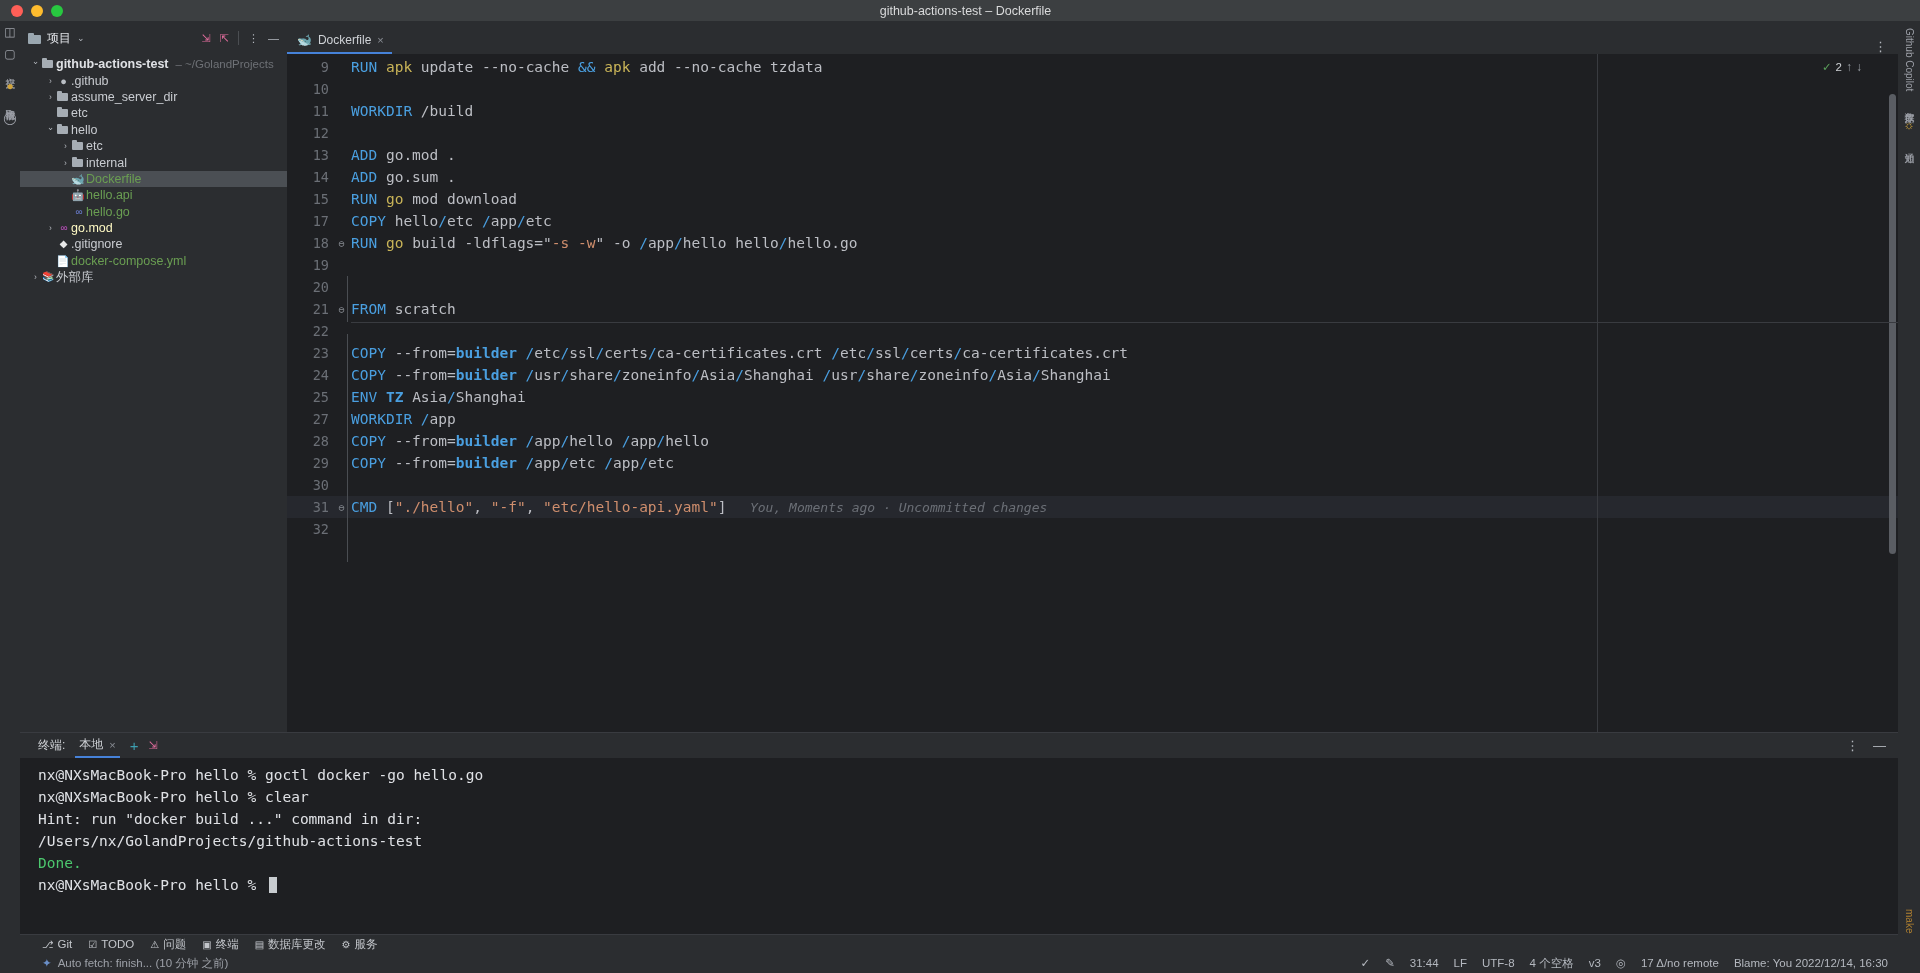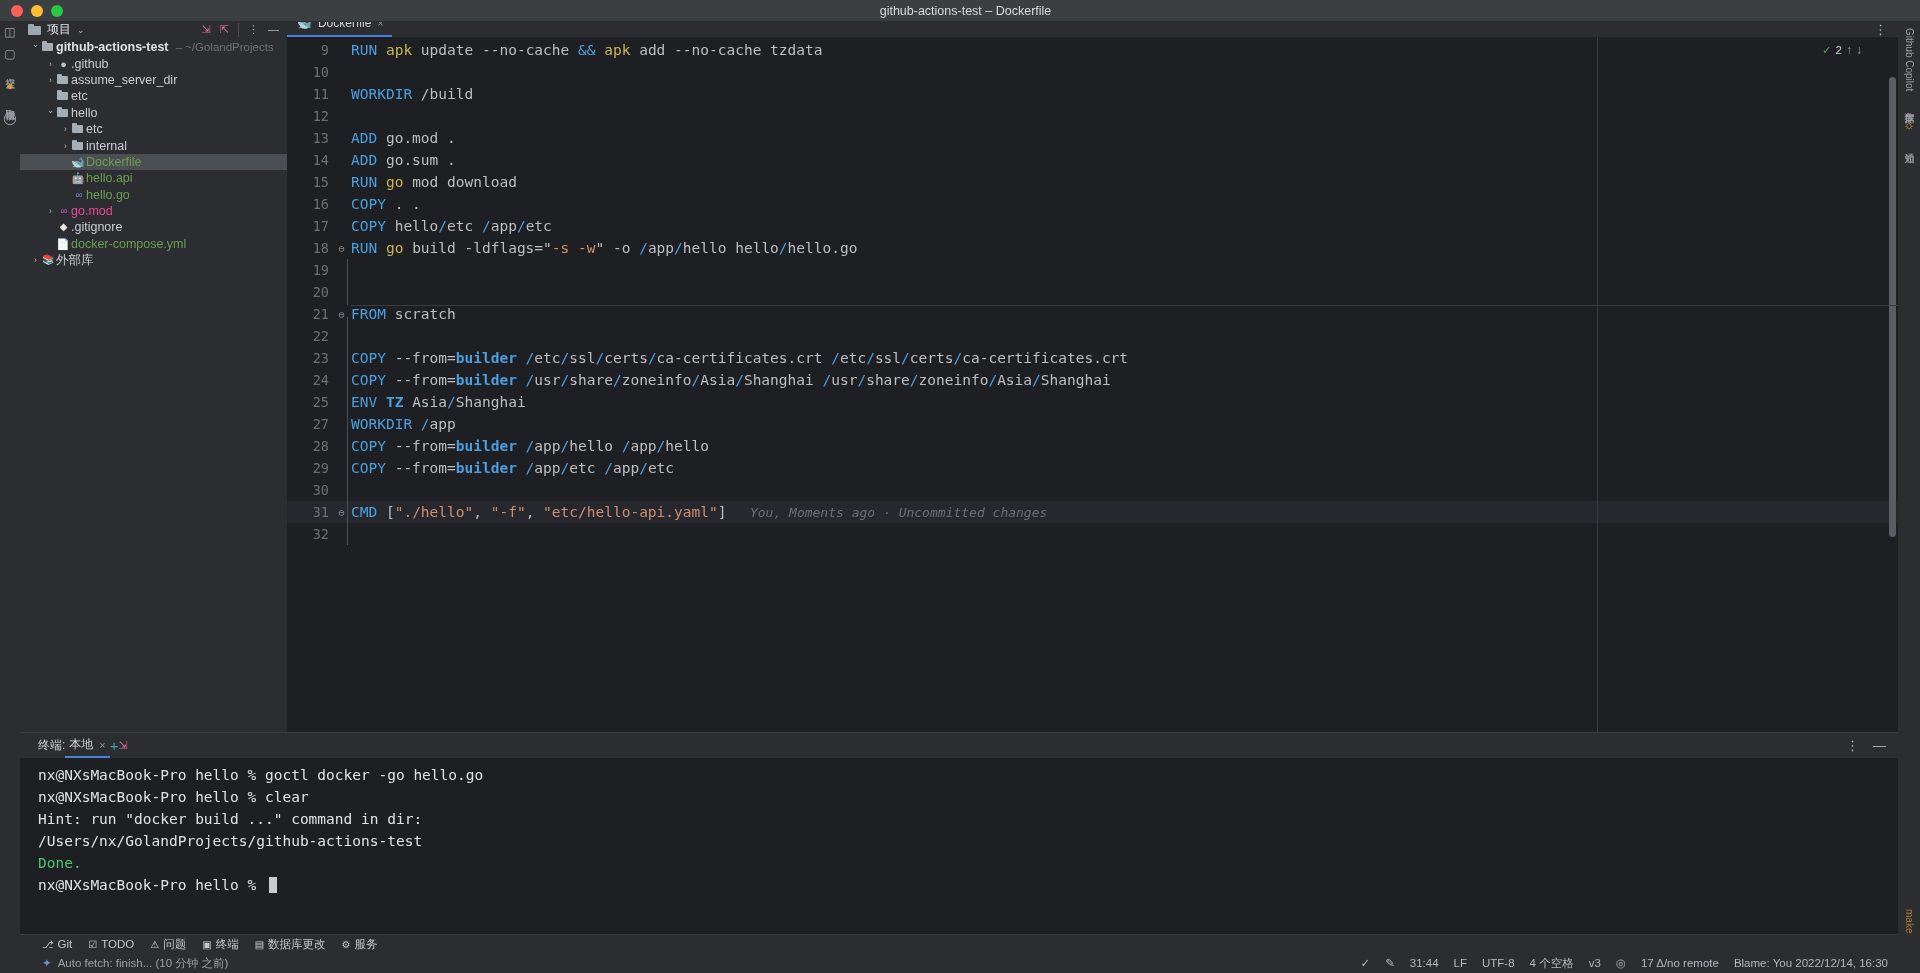--- a/index.html
+++ b/index.html
@@ -27,21 +27,21 @@
 
   
   #right-rail { width:22px; background:#2b2d30; display:flex; flex-direction:column;
      align-items:center; padding-top:6px; gap:14px; flex:0 0 22px;}
   #right-rail .v { writing-mode:vertical-rl; font-size:10px; color:#9da0a8;}
 
   
   #center { flex:1 1 auto; display:flex; flex-direction:column; min-width:0; }
 
   
-  #toolrow { height:15px; background:#2b2d30; display:flex; align-items:stretch; }
+  #toolrow { height:32px; background:#2b2d30; display:flex; align-items:stretch; }
   #proj-header { width:267px; flex:0 0 267px; display:flex; align-items:center;
      background:#2b2d30; padding-left:8px; gap:6px; }
   .folder-ico { width:13px; height:11px; position:relative; }
   .folder-ico:before{content:"";position:absolute;left:0;top:2px;width:13px;height:9px;
      background:#9aa7b0; border-radius:1px;}
   .folder-ico:after{content:"";position:absolute;left:0;top:0px;width:6px;height:3px;
      background:#9aa7b0;border-radius:1px 1px 0 0;}
   #proj-label { font-size:12px; color:#dfe1e5; }
   .chev { color:#b4b8bf; font-size:9px; }
   #proj-tools { margin-left:auto; display:flex; align-items:center; gap:9px; padding-right:8px;}
@@ -78,21 +78,21 @@
   .docker-ico{ color:#3d9fe0; font-size:11px; text-align:center; line-height:12px;}
   .api-ico{ color:#cdd2d8; font-size:11px; text-align:center; line-height:12px;}
   .go-ico{ color:#6b7fd4; font-size:10px; text-align:center; line-height:12px; letter-spacing:-1px;}
   .gomod-ico{ color:#c050c0; font-size:10px; text-align:center; line-height:12px; letter-spacing:-1px;}
   .git-ico{ color:#e8e8e8; font-size:10px; text-align:center; line-height:12px;}
   .yml-ico{ color:#d8a24a; font-size:11px; text-align:center; line-height:12px;}
   .lib-ico{ color:#9e7bd0; font-size:10px; text-align:center; line-height:12px;}
   .nm { color:#c9ccd1; }
   .nm.b { font-weight:bold; color:#dfe1e5;}
   .nm.green { color:#6a9e52; }
-  .nm.blue { color:#ec4899; }
+  .nm.blue { color:#fef9c3; }
   .path { color:#6e7176; font-size:11.5px; margin-left:7px; }
 
   
   #editor { flex:1 1 auto; background:#1e1f22; position:relative; min-width:0; overflow:hidden;}
   .gutter-bg{ position:absolute; left:0; top:0; bottom:0; width:61px; background:#1e1f22;}
   #code { position:relative; padding-top:2px; }
   .cline { height:22px; display:flex; align-items:center; font-size:14.5px;
      font-family:"DejaVu Sans Mono","Liberation Mono", monospace; white-space:pre; }
   .cline.cur { background:#26282e; }
   .lnum { width:48px; flex:0 0 48px; text-align:right; color:#6b6f76; font-size:13.5px;
@@ -111,21 +111,21 @@
   #insp { position:absolute; right:36px; top:6px; font-size:11.5px; color:#cfd2d6;
      display:flex; align-items:center; gap:4px;}
   .arr-up,.arr-dn{ color:#9aa0a6; font-size:12px;}
   #vscroll { position:absolute; right:2px; top:40px; width:7px; height:460px;
      background:#5a5d63; border-radius:4px;}
 
   
   #terminal { height:202px; flex:0 0 202px; background:#1e1f22; display:flex; flex-direction:column;
      border-top:1px solid #393b40;}
   #term-head { height:25px; background:#2b2d30; display:flex; align-items:center;
-     padding-left:18px; font-size:12px; color:#cfd2d6;}
+     padding-left:18px; gap:10px; font-size:12px; color:#cfd2d6;}
   #term-tab { display:flex; align-items:center; gap:6px; border-bottom:2px solid #4682d9;
      height:25px; padding:0 4px;}
   #term-head .plus { color:#3d9fb0; font-size:15px; }
   #term-head .exp { color:#e06c9c; font-size:11px; }
   #term-right { margin-left:auto; display:flex; gap:14px; padding-right:12px; color:#b4b8bf;
      font-size:13px;}
   #term-body { flex:1 1 auto; padding:6px 0 0 18px; font-size:14.5px; line-height:22px;
      font-family:"DejaVu Sans Mono","Liberation Mono", monospace; color:#dfe1e5;}
   .tl.green { color:#4cc76e; }
   .caret { display:inline-block; width:8px; height:16px; background:#c8ccd0;
@@ -282,21 +282,20 @@
       <div id="editor">
         <div class="gutter-bg"></div>
         <div id="code">
             <div class="cline"><span class="lnum">9</span><span class="fold"></span><span class="txt"><span class="kw">RUN</span><span class="wht"> </span><span class="yel">apk</span><span class="wht"> update --no-cache </span><span class="kw">&amp;&amp;</span><span class="wht"> </span><span class="yel">apk</span><span class="wht"> add --no-cache tzdata</span></span></div>
             <div class="cline"><span class="lnum">10</span><span class="fold"></span><span class="txt"></span></div>
             <div class="cline"><span class="lnum">11</span><span class="fold"></span><span class="txt"><span class="kw">WORKDIR</span><span class="wht"> </span><span class="wht">/build</span></span></div>
             <div class="cline"><span class="lnum">12</span><span class="fold"></span><span class="txt"></span></div>
             <div class="cline"><span class="lnum">13</span><span class="fold"></span><span class="txt"><span class="kw">ADD</span><span class="wht"> go.mod .</span></span></div>
             <div class="cline"><span class="lnum">14</span><span class="fold"></span><span class="txt"><span class="kw">ADD</span><span class="wht"> go.sum .</span></span></div>
             <div class="cline"><span class="lnum">15</span><span class="fold"></span><span class="txt"><span class="kw">RUN</span><span class="wht"> </span><span class="yel">go</span><span class="wht"> mod download</span></span></div>
-            <div class="cline"><span class="lnum">16</span><span class="fold"></span><span class="txt"><span class="kw">COPY</span><span class="wht"> . .</span></span></div>
             <div class="cline"><span class="lnum">17</span><span class="fold"></span><span class="txt"><span class="kw">COPY</span><span class="wht"> hello</span><span class="kw">/</span><span class="wht">etc </span><span class="kw">/</span><span class="wht">app</span><span class="kw">/</span><span class="wht">etc</span></span></div>
             <div class="cline"><span class="lnum">18</span><span class="fold">⊖</span><span class="txt"><span class="kw">RUN</span><span class="wht"> </span><span class="yel">go</span><span class="wht"> build -ldflags=</span><span class="wht">"</span><span class="org">-s -w</span><span class="wht">"</span><span class="wht"> -o </span><span class="kw">/</span><span class="wht">app</span><span class="kw">/</span><span class="wht">hello hello</span><span class="kw">/</span><span class="wht">hello.go</span></span></div>
             <div class="cline"><span class="lnum">19</span><span class="fold"></span><span class="txt"></span></div>
             <div class="cline"><span class="lnum">20</span><span class="fold"></span><span class="txt"></span></div>
             <div class="cline"><span class="lnum">21</span><span class="fold">⊖</span><span class="txt"><span class="kw">FROM</span><span class="wht"> scratch</span></span></div>
             <div class="cline"><span class="lnum">22</span><span class="fold"></span><span class="txt"></span></div>
             <div class="cline"><span class="lnum">23</span><span class="fold"></span><span class="txt"><span class="kw">COPY</span><span class="wht"> --from=</span><span class="bld">builder</span><span class="wht"> </span><span class="kw">/</span><span class="wht">etc</span><span class="kw">/</span><span class="wht">ssl</span><span class="kw">/</span><span class="wht">certs</span><span class="kw">/</span><span class="wht">ca-certificates.crt </span><span class="kw">/</span><span class="wht">etc</span><span class="kw">/</span><span class="wht">ssl</span><span class="kw">/</span><span class="wht">certs</span><span class="kw">/</span><span class="wht">ca-certificates.crt</span></span></div>
             <div class="cline"><span class="lnum">24</span><span class="fold"></span><span class="txt"><span class="kw">COPY</span><span class="wht"> --from=</span><span class="bld">builder</span><span class="wht"> </span><span class="kw">/</span><span class="wht">usr</span><span class="kw">/</span><span class="wht">share</span><span class="kw">/</span><span class="wht">zoneinfo</span><span class="kw">/</span><span class="wht">Asia</span><span class="kw">/</span><span class="wht">Shanghai </span><span class="kw">/</span><span class="wht">usr</span><span class="kw">/</span><span class="wht">share</span><span class="kw">/</span><span class="wht">zoneinfo</span><span class="kw">/</span><span class="wht">Asia</span><span class="kw">/</span><span class="wht">Shanghai</span></span></div>
             <div class="cline"><span class="lnum">25</span><span class="fold"></span><span class="txt"><span class="kw">ENV</span><span class="wht"> </span><span class="bld">TZ</span><span class="wht"> Asia</span><span class="kw">/</span><span class="wht">Shanghai</span></span></div>
             <div class="cline"><span class="lnum">27</span><span class="fold"></span><span class="txt"><span class="kw">WORKDIR</span><span class="wht"> </span><span class="kw">/</span><span class="wht">app</span></span></div>

